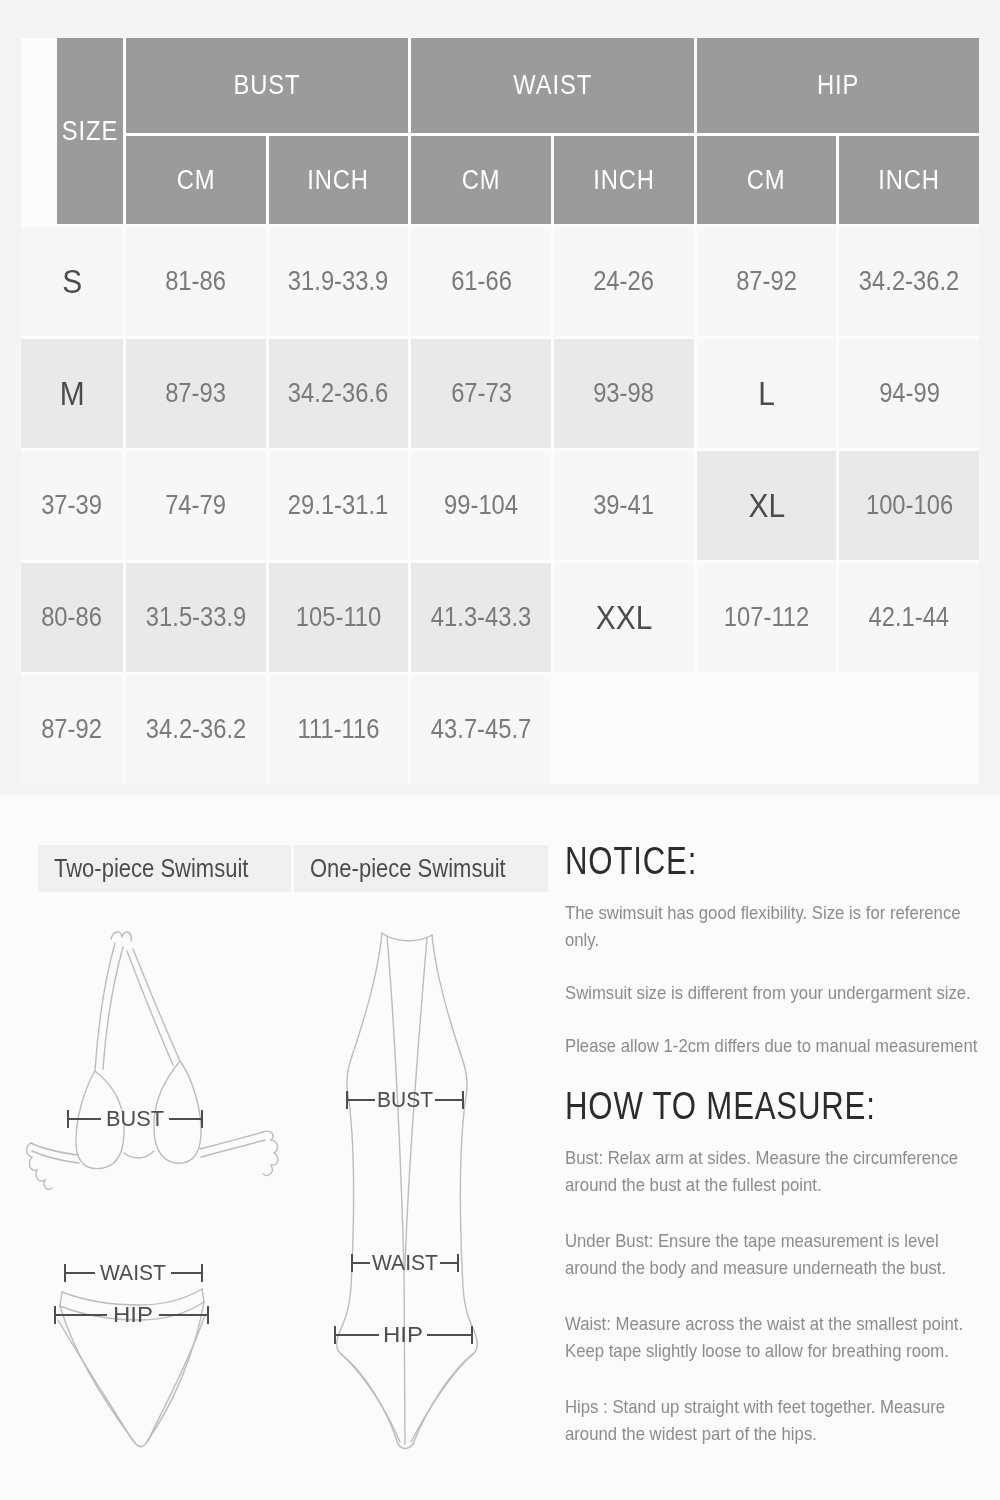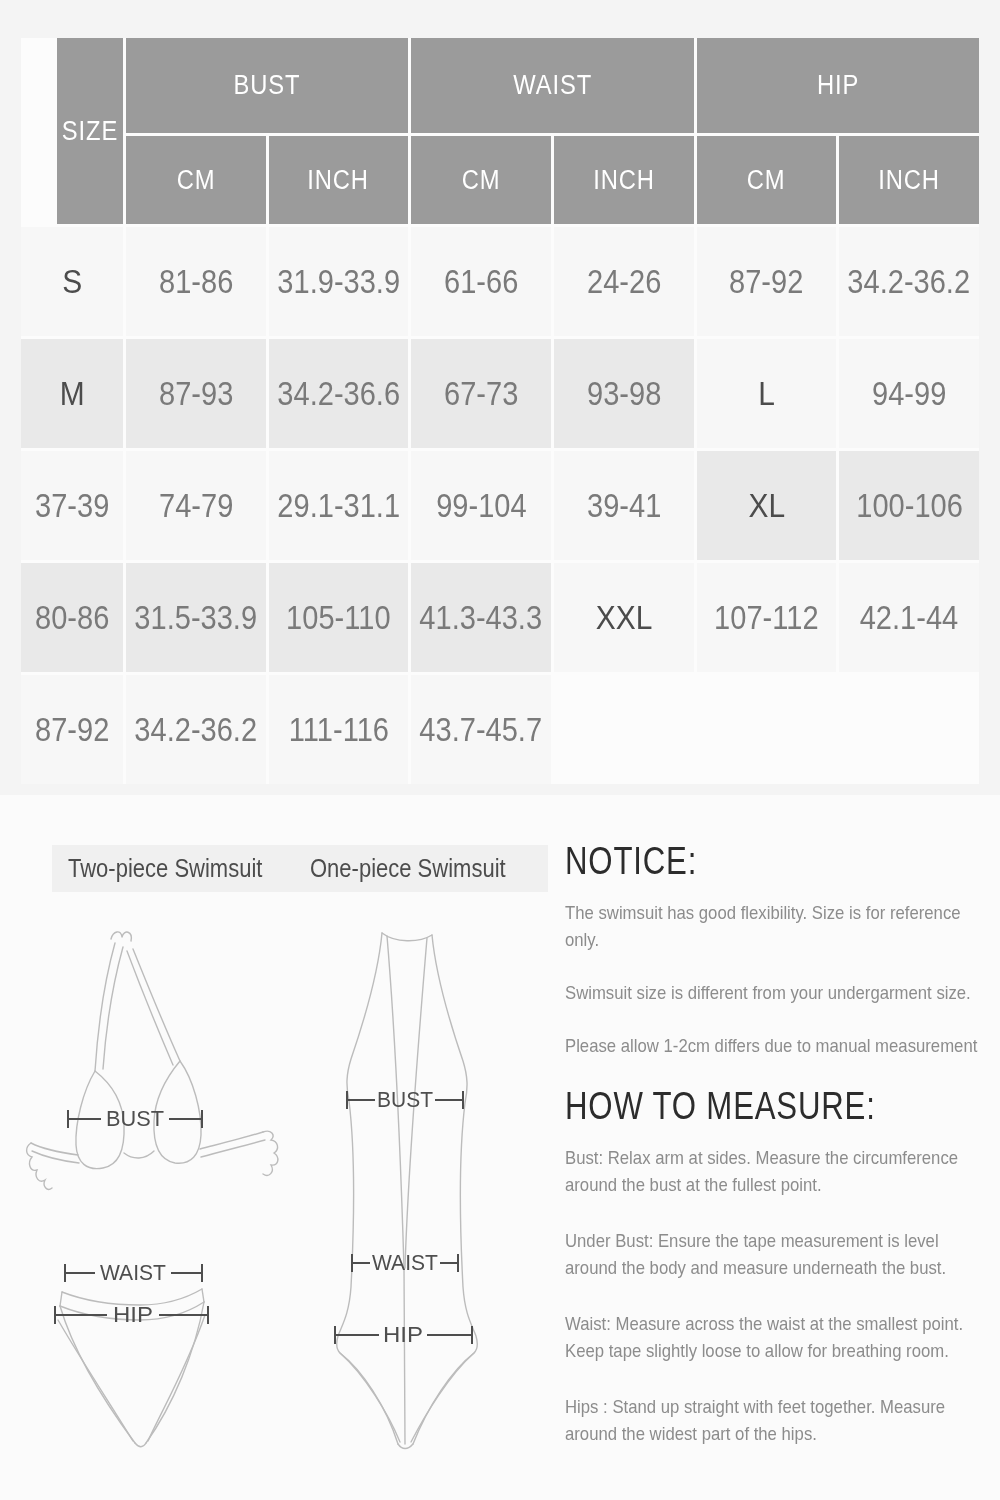--- a/index.html
+++ b/index.html
@@ -19,30 +19,30 @@
   .hdr { background:#9b9b9b; color:#fff; font-size:27px; letter-spacing:1px; }
   .corner { grid-column:1; grid-row:1/3;margin-left:36px; }
   .g-bust { grid-column:2/4; grid-row:1; }
   .g-waist{ grid-column:4/6; grid-row:1; }
   .g-hip  { grid-column:6/8; grid-row:1; }
   .sub1{grid-column:2;grid-row:2}.sub2{grid-column:3;grid-row:2}.sub3{grid-column:4;grid-row:2}
   .sub4{grid-column:5;grid-row:2}.sub5{grid-column:6;grid-row:2}.sub6{grid-column:7;grid-row:2}
   .row-light { background:#f7f7f7; }
   .row-dark  { background:#e9e9e9; }
   .sz  { font-size:34px; color:#4c4c4c; }
-  .val { font-size:33px; color:#7a7a7a; }
+  .val { font-size:27px; color:#7a7a7a; }
   .cond { display:inline-block; transform:scaleX(0.88); transform-origin:center; white-space:nowrap; }
 
   
   .bottom-section { position:absolute; left:0; top:795px; width:1000px; height:705px; background:#fbfbfb; }
   .chip {
     position:absolute; background:#f0f0f0; color:#4c4c4c;
     font-size:25px; padding:9px 16px; white-space:nowrap;
   }
-  .chip-two { left:52px;  top:50px;text-align:center; }
+  .chip-two { left:38px;  top:50px;text-align:center; }
   .chip-one { left:294px; top:50px;text-decoration:underline; }
   .chip .cond { transform-origin:left center; }
 
   .diagram { position:absolute; }
   .dia-two-top    { left:25px;  top:132px; }
   .dia-two-bottom { left:45px;  top:450px; }
   .dia-one        { left:315px; top:128px; }
   .garment { fill:none; stroke:#bcbcbc; stroke-width:1.4; stroke-linecap:round; }
   .measure { fill:none; stroke:#4e4e4e; stroke-width:2; }
   .mlabel  { font-family:"Liberation Sans","DejaVu Sans",sans-serif; font-size:22px; fill:#4e4e4e; text-anchor:middle; }

